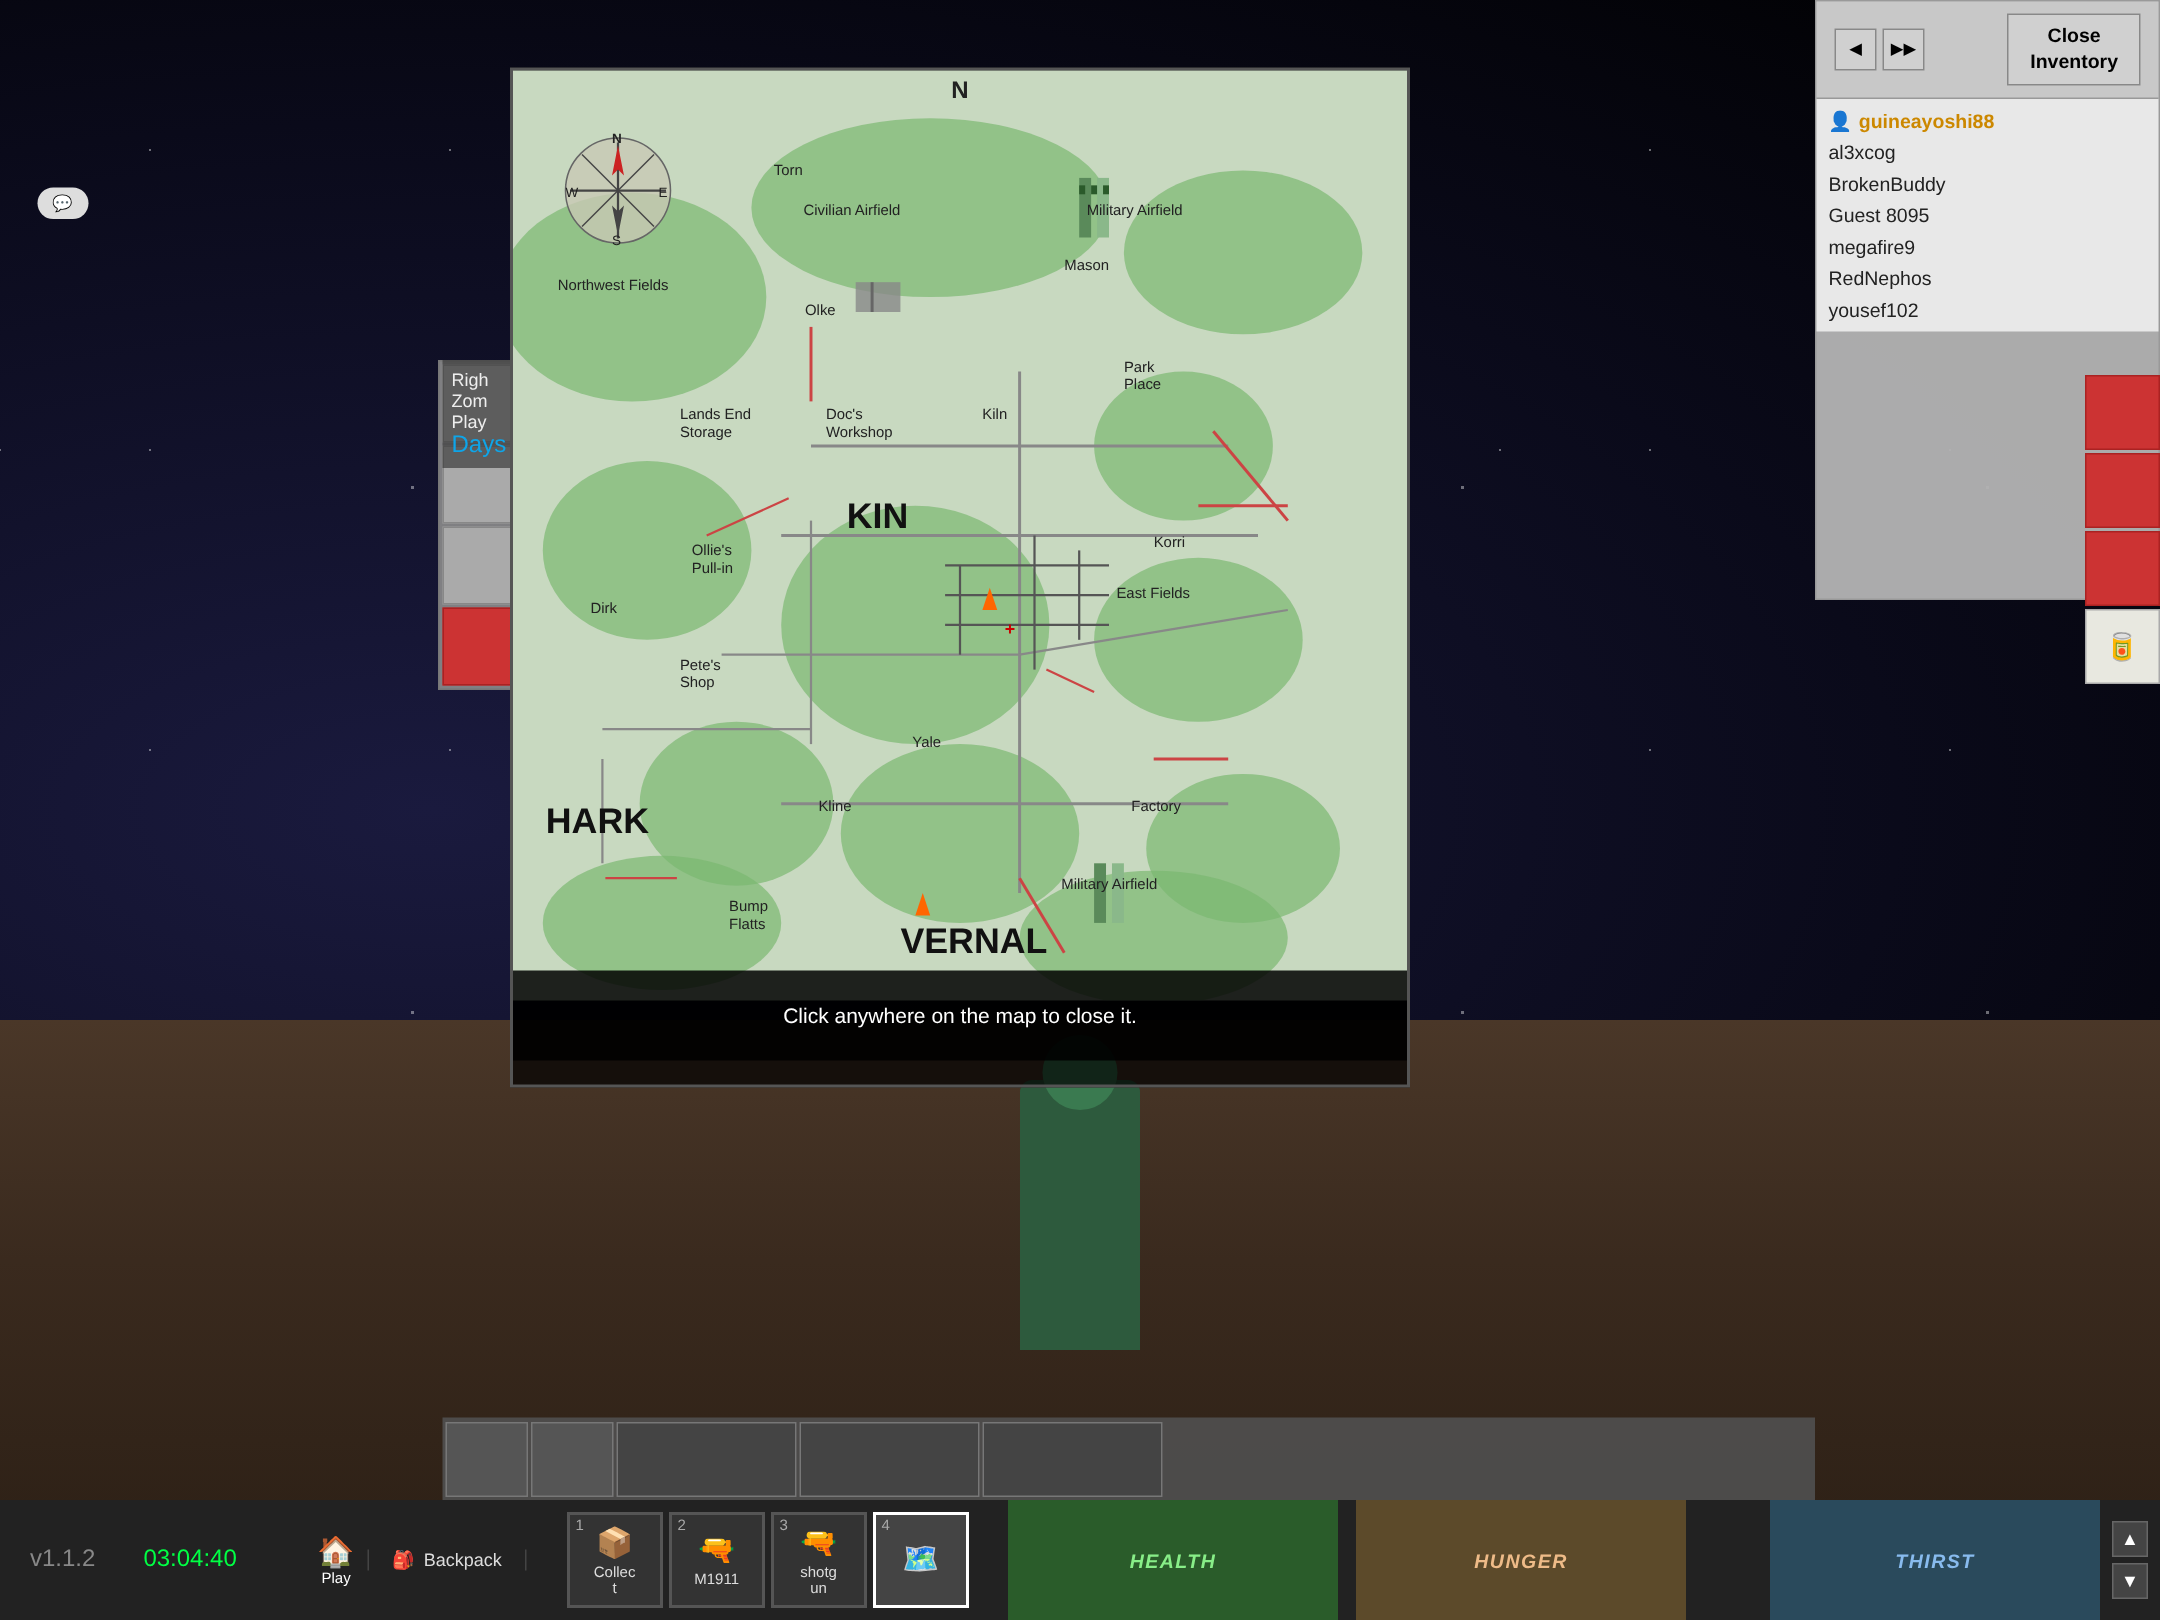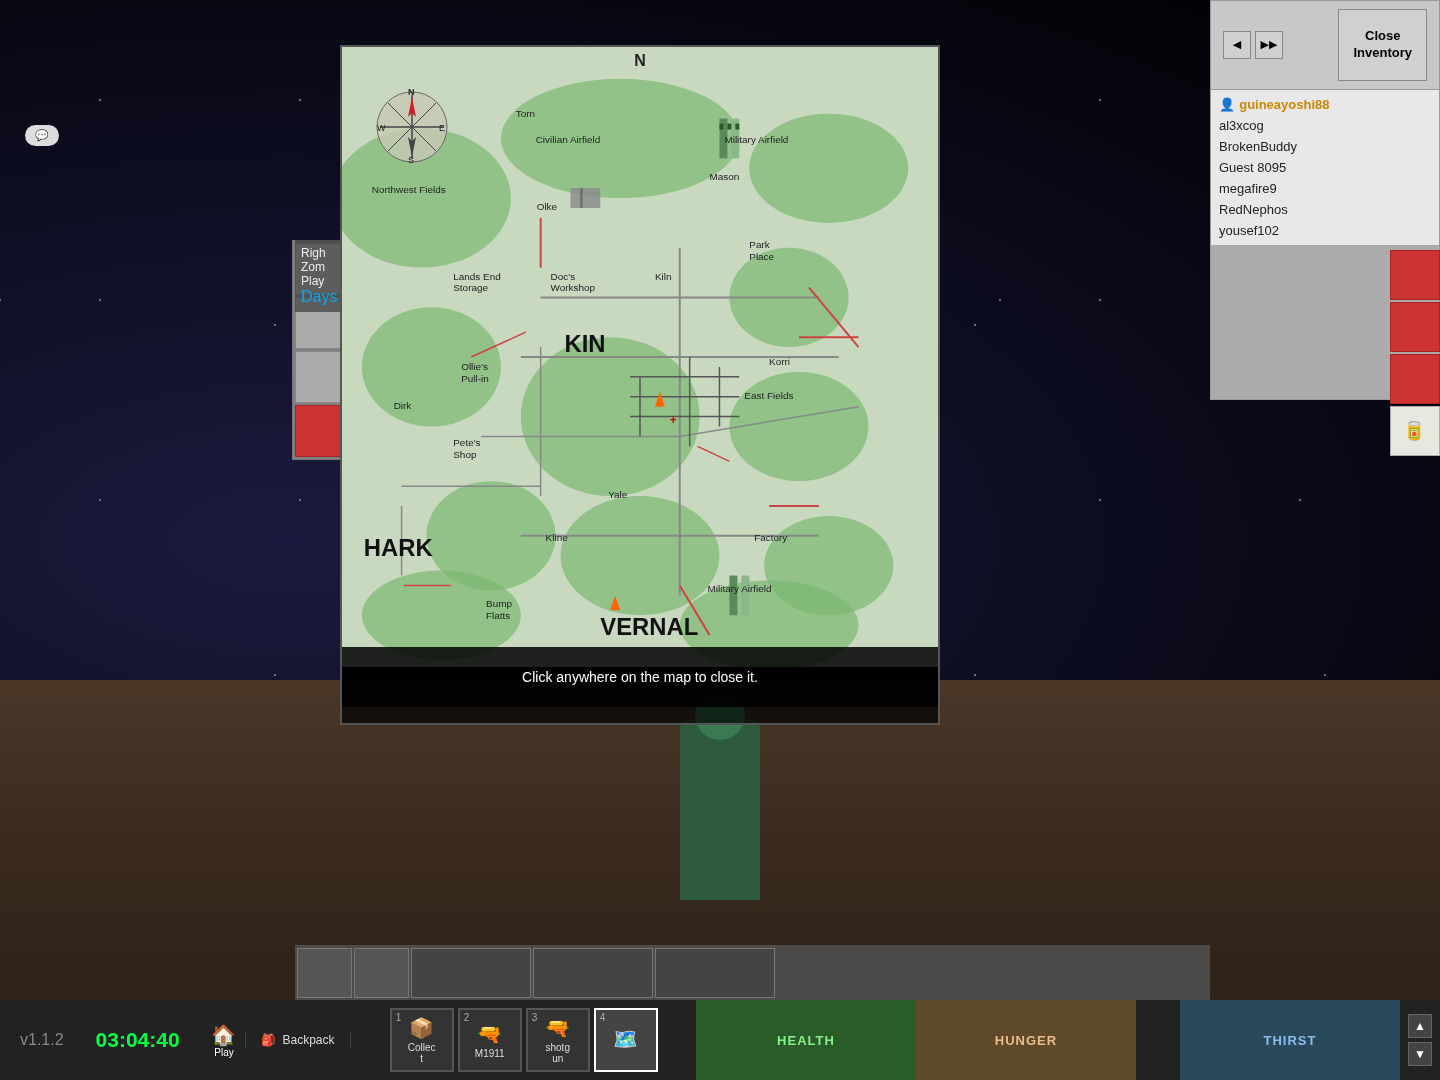--- a/index.html
+++ b/index.html
@@ -80,21 +80,21 @@
       padding: 8px 12px;
       display: flex;
       align-items: center;
       justify-content: space-between;
       border-bottom: 1px solid #999;
     }
 
     .close-inventory-btn {
       background: #d0d0d0;
       border: 1px solid #888;
-      padding: 18px 14px;
+      padding: 6px 14px;
       cursor: pointer;
       font-size: 13px;
       font-weight: bold;
       text-align: center;
       line-height: 1.3;
     }
 
     .panel-icons {
       display: flex;
       gap: 4px;
@@ -215,22 +215,22 @@
 
     .hud-version {
       color: #888;
       font-size: 16px;
       padding: 0 20px;
       min-width: 70px;
     }
 
     .hud-time {
       color: #00ff44;
-      font-size: 21px;
-      font-weight: bold;
+      font-size: 16px;
+      font-weight: normal;
       padding: 0 12px;
       min-width: 120px;
     }
 
     .hud-home {
       display: flex;
       flex-direction: column;
       align-items: center;
       padding: 0 8px;
       color: #fff;
@@ -292,23 +292,24 @@
       text-align: center;
     }
 
     .hotbar-icon {
       font-size: 20px;
       margin-bottom: 2px;
     }
 
     .hud-bars {
       display: flex;
-      gap: 0;
+      gap: 12px;
       height: 80px;
       margin-left: auto;
+      font-style: italic;
     }
 
     .hud-bar {
       width: 220px;
       height: 80px;
       display: flex;
       align-items: center;
       justify-content: center;
       font-size: 13px;
       font-weight: bold;

